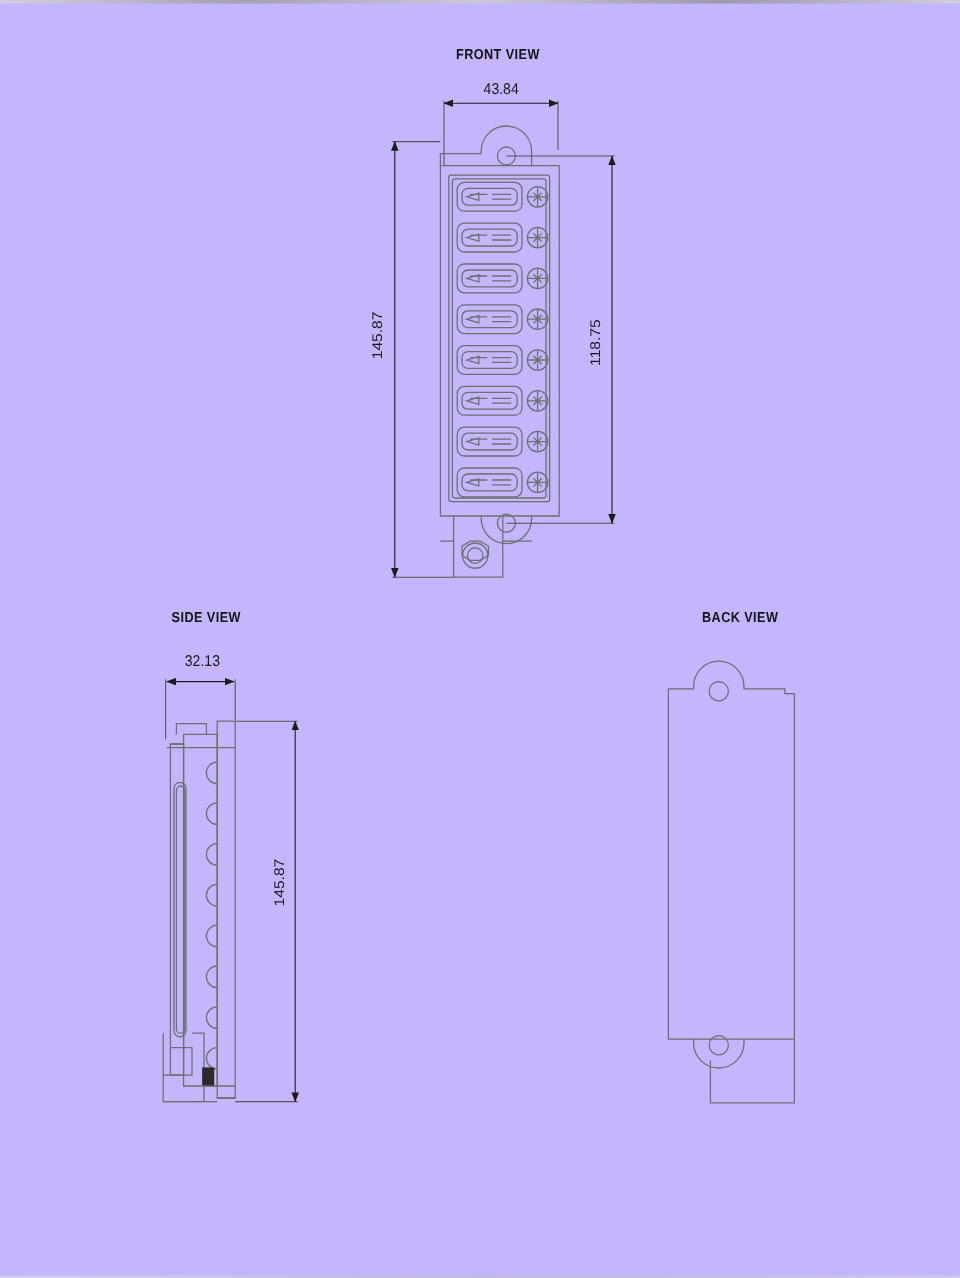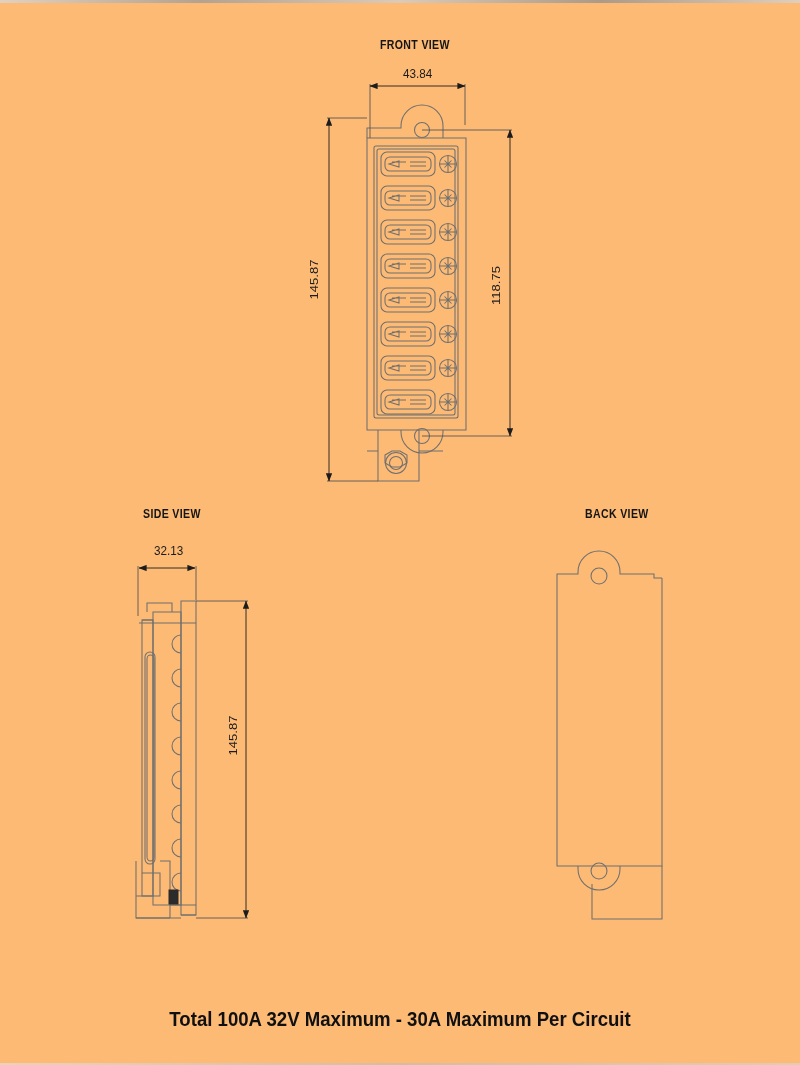--- a/index.html
+++ b/index.html
@@ -4,21 +4,21 @@
 <style>
   html, body {
     margin: 0;
     padding: 0;
     background: #ffffff;
   }
   #page {
     position: relative;
     width: 800px;
     height: 1065px;
-    background: #fdba74;
+    background: #c4b5fd;
     overflow: hidden;
     font-family: "Liberation Sans", sans-serif;
     color: #1a1a1a;
   }
   
   .scan-edge-top {
     position: absolute;
     left: 0; top: 0;
     width: 800px; height: 3px;
     background: linear-gradient(to right, #d8d8d8, #9a9a9a, #cfcfcf, #8f8f8f, #d5d5d5);
@@ -245,17 +245,14 @@
                A21,21 0 0,1 620,572 L620,574 L654,574 L654,578 L662,578"></path>
       <circle cx="599" cy="576" r="8"></circle>
 
       <path d="M578,866 L578,869 A21,21 0 0,0 620,869 L620,866"></path>
       <circle cx="599" cy="871" r="8"></circle>
 
       <path d="M592,884 L592,919 L662,919 L662,866"></path>
     </g>
   </svg>
 
-  <div class="caption caption-2">
-    <span class="cap-inner">Total 100A 32V Maximum - 30A Maximum Per Circuit</span>
-  </div>
 
 </div>
 
 </body></html>

